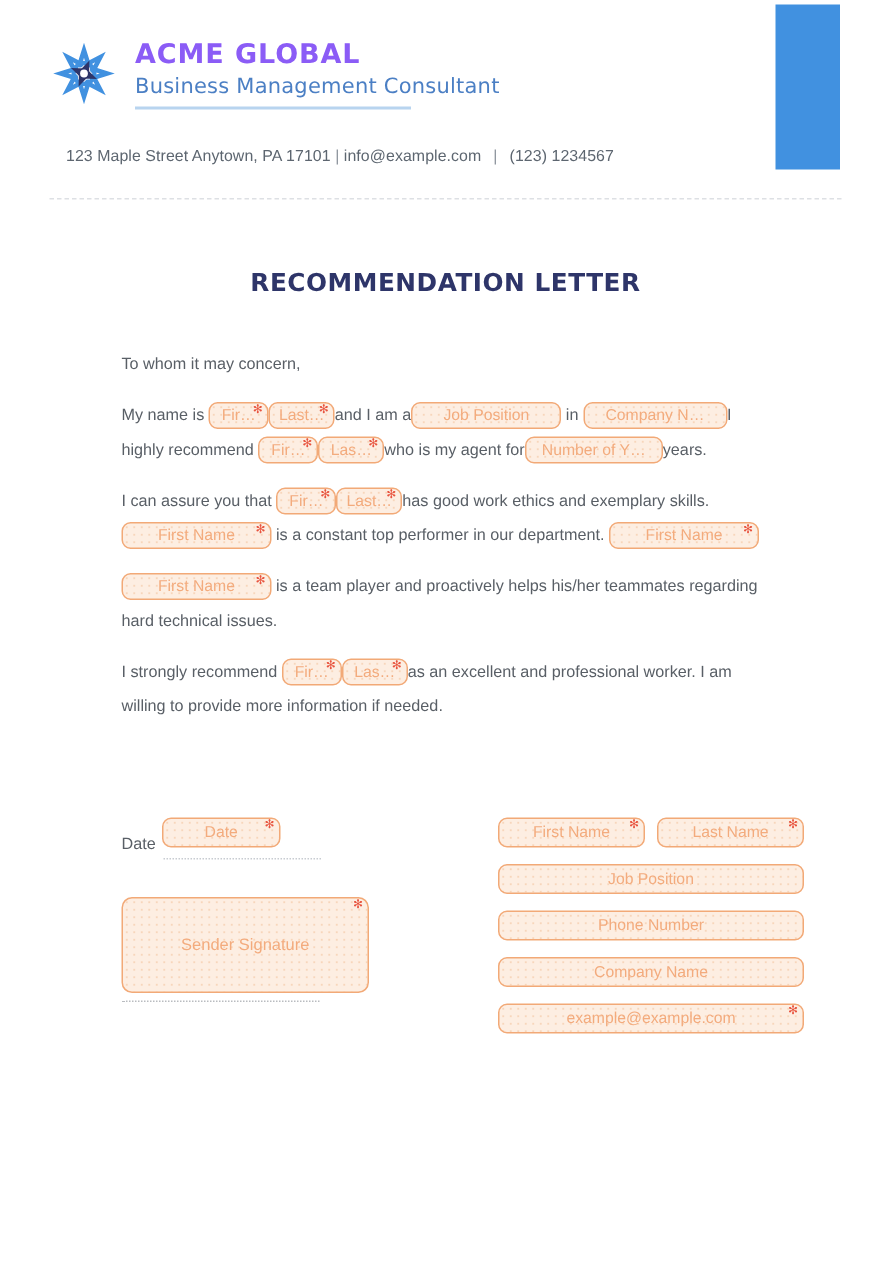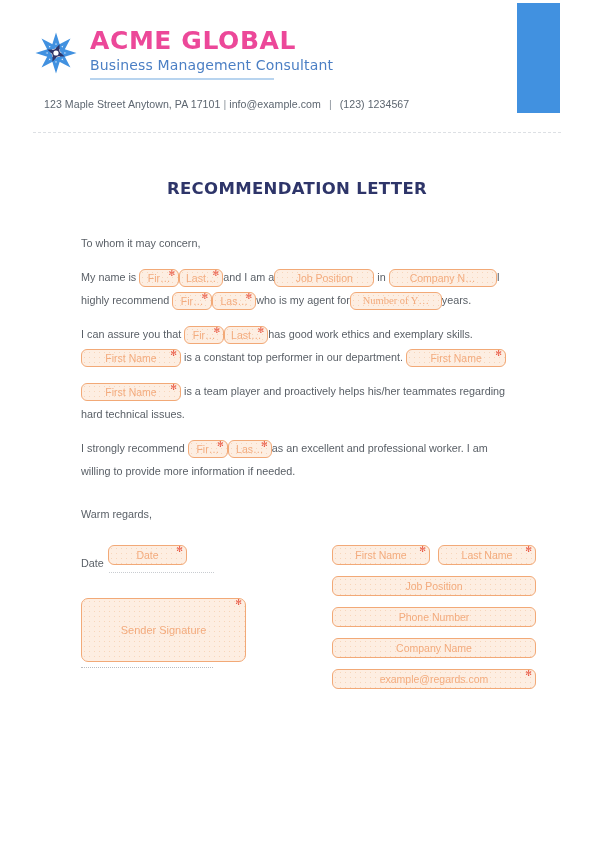--- a/index.html
+++ b/index.html
@@ -43,23 +43,23 @@
     height: 46px;
     flex: 0 0 46px;
     position: relative;
   }
   .brand-text {
     padding-top: 2px;
   }
   .brand-name {
     font-family: "DejaVu Sans", sans-serif;
     font-weight: bold;
-    font-size: 25px;
+    font-size: 18px;
     letter-spacing: 0.6px;
-    color: #ec4899;
+    color: #8b5cf6;
     line-height: 1.05;
   }
   .brand-tagline {
     font-family: "DejaVu Sans", sans-serif;
     font-size: 14px;
     letter-spacing: 0.15px;
     color: #4b7fc4;
     margin-top: 3px;
   }
   .brand-rule {
@@ -148,22 +148,22 @@
     right: 3px;
     color: #e8543f;
     font-size: 8px;
     line-height: 8px;
   }
 
   
   .fld.i-first  { width: 40px; }
   .fld.i-last   { width: 44px; }
   .fld.i-job    { width: 100px; }
-  .fld.i-comp   { width: 108px; }
-  .fld.i-years  { width: 92px; font-family: Liberation Serif, serif; }
+  .fld.i-comp   { width: 96px; }
+  .fld.i-years  { width: 92px; }
   .fld.i-fn-wide{ width: 100px; }
 
   
   .sig-area {
     position: absolute;
     left: 81px;
     top: 540px;
     width: 432px;
   }
   .date-row {
@@ -341,35 +341,34 @@
   <p class="para">
     <span class="fld i-fn-wide"><span>First Name</span><span class="star">✻</span></span>
     <span>is a team player and proactively helps his/her teammates regarding hard technical issues.</span>
   </p>
 
   <p class="para">
     <span>I strongly recommend</span>
     <span class="fld i-first"><span>Fir…</span><span class="star">✻</span></span><span class="fld i-last"><span>Las…</span><span class="star">✻</span></span><span>as an excellent and professional worker. I am willing to provide more information if needed.</span>
   </p>
 
-  <p class="para regards">Warm regards,</p>
 </div>
 
 <div class="sig-area">
   <div class="date-row">
     <span class="date-label">Date</span>
     <span class="date-underline"></span>
     <span class="fld date-field"><span>Date</span><span class="star">✻</span></span>
   </div>
   <div class="fld sig-box"><span>Sender Signature</span><span class="star">✻</span></div>
   <div class="sig-underline"></div>
 </div>
 
 <div class="right-stack">
   <div class="name-row">
     <span class="fld half"><span>First Name</span><span class="star">✻</span></span>
     <span class="fld half"><span>Last Name</span><span class="star">✻</span></span>
   </div>
   <div class="fld stack"><span>Job Position</span></div>
   <div class="fld stack"><span>Phone Number</span></div>
   <div class="fld stack"><span>Company Name</span></div>
-  <div class="fld stack last"><span>example@regards.com</span><span class="star">✻</span></div>
+  <div class="fld stack last"><span>example@example.com</span><span class="star">✻</span></div>
 </div>
 
 </body></html>

